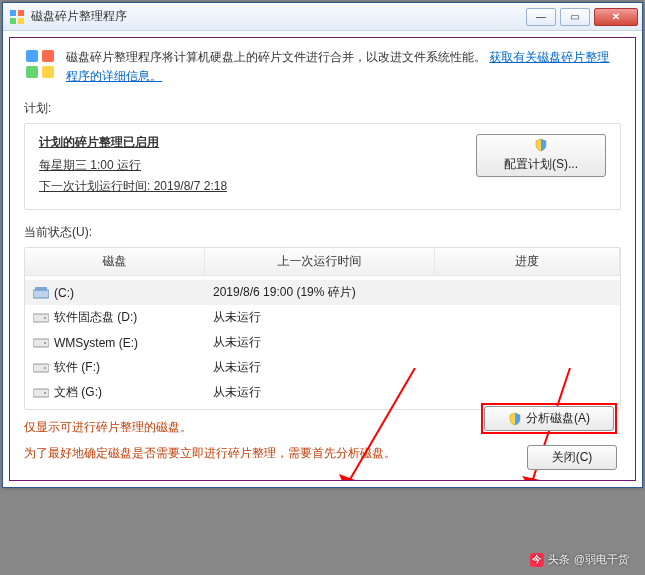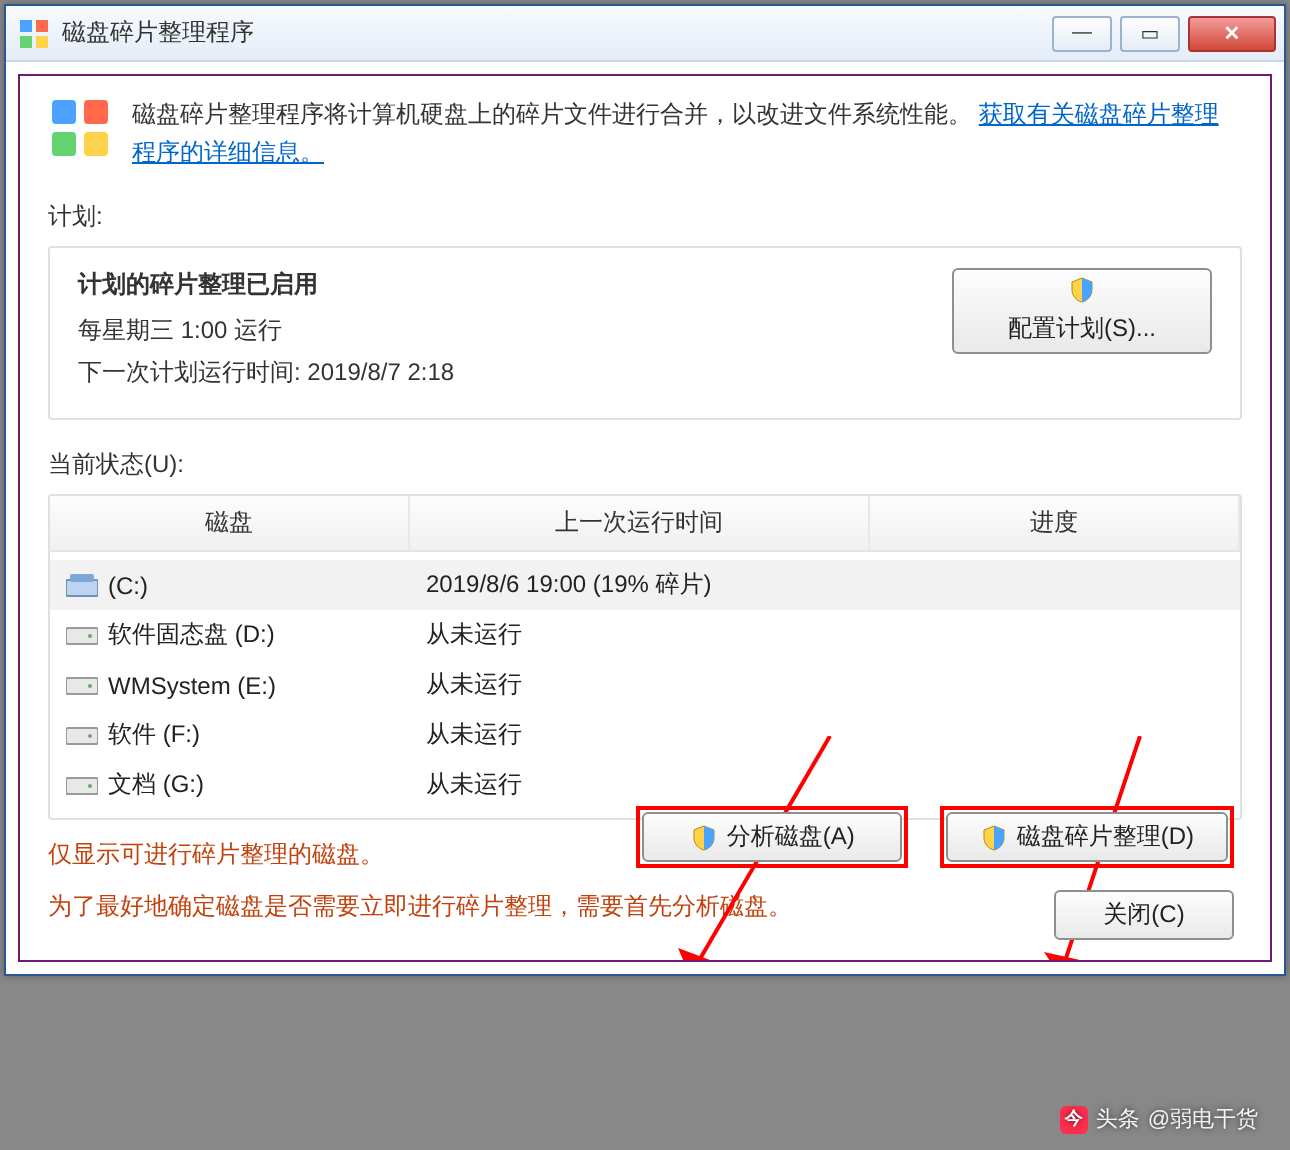--- a/index.html
+++ b/index.html
@@ -12,21 +12,21 @@
   .winbtn { width:30px; height:18px; border:1px solid #9bb2d1; border-radius:2px; background:linear-gradient(#fefefe,#e5edf7); display:flex; align-items:center; justify-content:center; font-size:10px; color:#333; cursor:default; }
   .winbtn.close { background:linear-gradient(#f29b9b,#d14836); border-color:#a33; color:#fff; font-weight:bold; width:44px; }
   .content { position:absolute; top:28px; left:0; right:0; bottom:0; padding:6px; }
   .inner { border:1px solid #701a75; background:#fff; width:100%; height:100%; padding:10px 14px 40px 14px; position:relative; overflow:hidden; }
   .intro { display:flex; gap:10px; margin-bottom:14px; }
   .big-icon { width:32px; height:32px; flex:0 0 32px; }
   .intro-text { font-size:12px; color:#333; line-height:1.6; }
   .intro-text a { color:#0066cc; text-decoration:underline; cursor:pointer; }
   .label-row { font-size:12px; color:#333; margin-bottom:6px; }
   .sched { display:flex; justify-content:space-between; align-items:flex-start; border:1px solid #e0e0e0; border-radius:2px; padding:10px 14px; margin-bottom:14px; background:#fff; }
-  .sched-left { font-size:12px; color:#333; }
+  .sched-left { font-size:12px; color:#333;text-decoration:underline; }
   .sched-left .bold { font-weight:bold; margin-bottom:6px; }
   .sched-left div { margin-bottom:4px; }
   .btn { display:inline-flex; align-items:center; gap:4px; padding:3px 16px; font-size:12px; color:#222; background:linear-gradient(#fdfdfd,#e9e9e9); border:1px solid #8e8f8f; border-radius:3px; cursor:default; }
   .btn.wide { min-width:130px; justify-content:center; }
   .sched .btn { min-width:130px; justify-content:center;flex-direction:column; }
   .shield { width:14px; height:14px; display:inline-block; }
   .table-wrap { border:1px solid #e0e0e0; border-radius:2px; margin-bottom:8px; }
   .thead { display:flex; background:linear-gradient(#fdfdfd,#f0f0f0); border-bottom:1px solid #e4e4e4; font-size:12px; color:#333; }
   .th { padding:5px 8px; border-right:1px solid #e8e8e8;text-align:center; }
   .th.c1 { width:180px; }
@@ -182,29 +182,20 @@
       <div class="actions">
         <span class="redbox">
           <div class="btn wide">
             <svg class="shield" viewBox="0 0 14 14">
                 <path d="M7 1 L12 3 V7 C12 10 9.5 12.5 7 13 C4.5 12.5 2 10 2 7 V3 Z" fill="#ffd24a" stroke="#b58900" stroke-width=".5"></path>
                 <path d="M7 1 L12 3 V7 C12 10 9.5 12.5 7 13 Z" fill="#4aa3ff"></path>
               </svg>
             <span>分析磁盘(A)</span>
           </div>
         </span>
-        <span class="redbox">
-          <div class="btn wide">
-            <svg class="shield" viewBox="0 0 14 14">
-                <path d="M7 1 L12 3 V7 C12 10 9.5 12.5 7 13 C4.5 12.5 2 10 2 7 V3 Z" fill="#ffd24a" stroke="#b58900" stroke-width=".5"></path>
-                <path d="M7 1 L12 3 V7 C12 10 9.5 12.5 7 13 Z" fill="#4aa3ff"></path>
-              </svg>
-            <span>磁盘碎片整理(D)</span>
-          </div>
-        </span>
       </div>
 
       <div class="closebar">
         <div class="btn">
           <span>关闭(C)</span>
         </div>
       </div>
 
     </div>
   </div>

